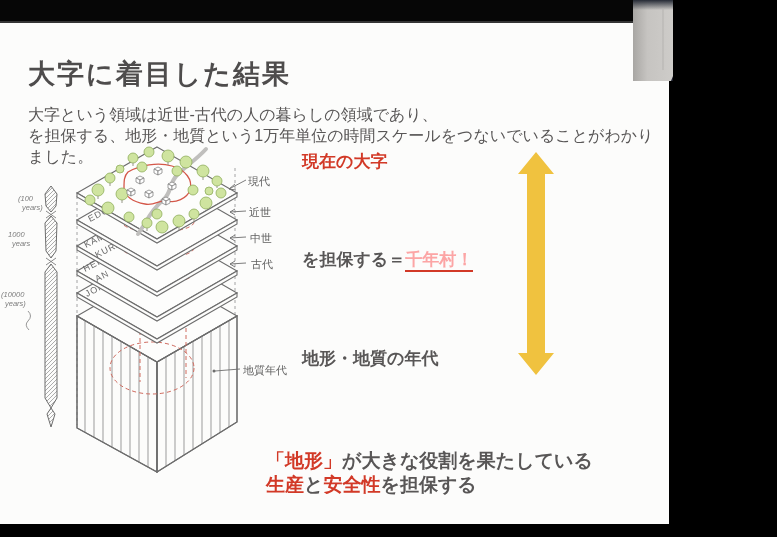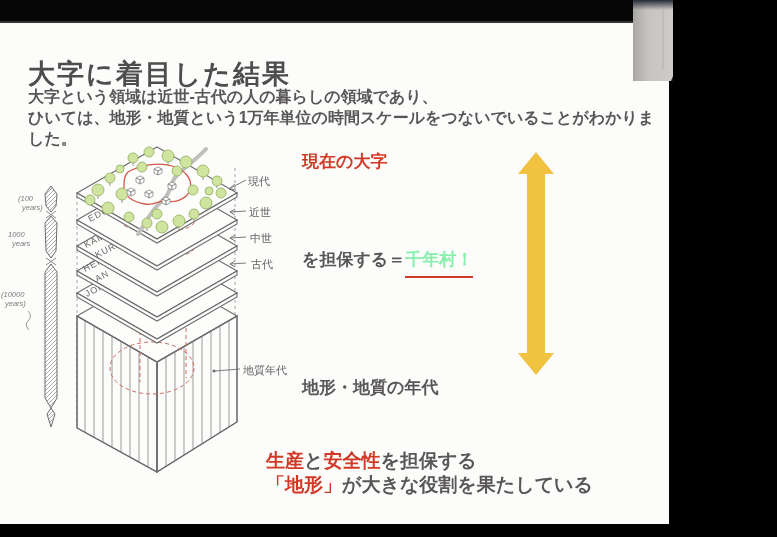--- a/index.html
+++ b/index.html
@@ -2,26 +2,26 @@
 <html><head>
 <meta charset="utf-8">
 <style>
   html,body{margin:0;padding:0;background:#000;}
   #stage{position:relative;width:673px;height:537px;background:#000;overflow:hidden;
          font-family:"Liberation Sans","DejaVu Sans",sans-serif;}
   .abs{position:absolute;}
   #topbar{left:0;top:0;width:777px;height:21px;background:#060606;border-bottom:2px solid #353535;}
   #slide{left:0;top:23px;width:669px;height:501px;background:#fcfcfb;}
   #title{left:28px;top:33px;font-size:27px;font-weight:bold;color:#4e4c4c;letter-spacing:2px;}
-  #subtitle{left:28px;top:63px;font-size:16px;font-weight:bold;color:#585656;line-height:21px;}
+  #subtitle{left:28px;top:81px;font-size:16px;font-weight:normal;color:#585656;line-height:21px;}
   .lbl{font-weight:bold;white-space:nowrap;text-align:center;}
   #cur-oaza{left:302px;top:150px;font-size:17px;color:#d23927;}
   #ancient{left:302px;top:248px;font-size:17px;color:#585656;}
-  #ancient .hl{color:#86efac;border-bottom:2px solid #d23927;padding-bottom:7px;}
-  #geoage{left:302px;top:347px;font-size:17px;color:#585656;margin-top:29px;}
+  #ancient .hl{color:#fca5a5;border-bottom:2px solid #d23927;padding-bottom:1px;}
+  #geoage{left:302px;top:347px;font-size:17px;color:#585656;}
   #concl-intro{left:266px;top:411px;font-size:17px;color:#585656;font-weight:bold;white-space:nowrap;}
   #concl{left:266px;top:449px;font-size:19px;font-weight:bold;color:#585656;line-height:24px;white-space:nowrap;}
   #concl .red{color:#d23927;}
   #diagram-svg{left:0;top:23px;}
   #webcam{left:633px;top:0;width:144px;height:81px;background:#c9c7c4;overflow:hidden;}
   svg text{font-family:"Liberation Sans","DejaVu Sans",sans-serif;}
   .hand{fill:#5f5f5f;font-size:11px;}
   .handsm{fill:#7d7d7d;font-size:7.5px;font-style:italic;}
   .strata-lb{fill:#6a6a6a;font-size:9px;letter-spacing:1px;}
 </style>
@@ -29,21 +29,21 @@
 <body>
 
 <div id="stage">
 
   <div id="topbar" class="abs"></div>
 
   <div id="slide" class="abs">
     <div id="title" class="abs">大字に着目した結果</div>
     <div id="subtitle" class="abs">
       <div>大字という領域は近世-古代の人の暮らしの領域であり、</div>
-      <div>ひいては、地形・地質という1万年単位の時間スケールをつないでいることがわかりました。</div>
+      <div>を担保する、地形・地質という1万年単位の時間スケールをつないでいることがわかりました。</div>
     </div>
   </div>
 
   <svg id="diagram-svg" class="abs" width="669" height="501" viewBox="0 23 669 501">
     <defs>
       <pattern id="hatch" width="4" height="4" patternUnits="userSpaceOnUse" patternTransform="rotate(0)">
         <path d="M0,4 L4,0" stroke="#8a8a8a" stroke-width="0.7"></path>
       </pattern>
       <pattern id="vs" width="9" height="10" patternUnits="userSpaceOnUse">
         <path d="M4,0 V10" stroke="#9b9b9b" stroke-width="1"></path>
@@ -174,24 +174,24 @@
     <polygon points="536,152 518,174 527,174 527,353 518,353 536,375 554,353 545,353 545,174 554,174" fill="#f0c23f"></polygon>
   </svg>
 
   <div id="cur-oaza" class="abs lbl">現在の大字</div>
   <div id="ancient" class="abs lbl">
     <span>を担保する＝</span><span class="hl">千年村！</span>
   </div>
   <div id="geoage" class="abs lbl">地形・地質の年代</div>
   <div id="concl" class="abs">
     <div>
-      <span class="red">生産</span><span>と</span><span class="red">安全性</span><span>を担保する</span>
+      <span class="red">「地形」</span><span>が大きな役割を果たしている</span>
     </div>
     <div>
-      <span class="red">「地形」</span><span>が大きな役割を果たしている</span>
+      <span class="red">生産</span><span>と</span><span class="red">安全性</span><span>を担保する</span>
     </div>
   </div>
 
   <div id="webcam" class="abs">
     <svg width="144" height="81" viewBox="0 0 144 81">
       <defs>
         <linearGradient id="wallgrad" x1="0" y1="0" x2="1" y2="0">
           <stop offset="0" stop-color="#a8a6a3"></stop>
             <stop offset="0.1" stop-color="#c6c4c1"></stop>
           <stop offset="0.5" stop-color="#d8d6d3"></stop>

